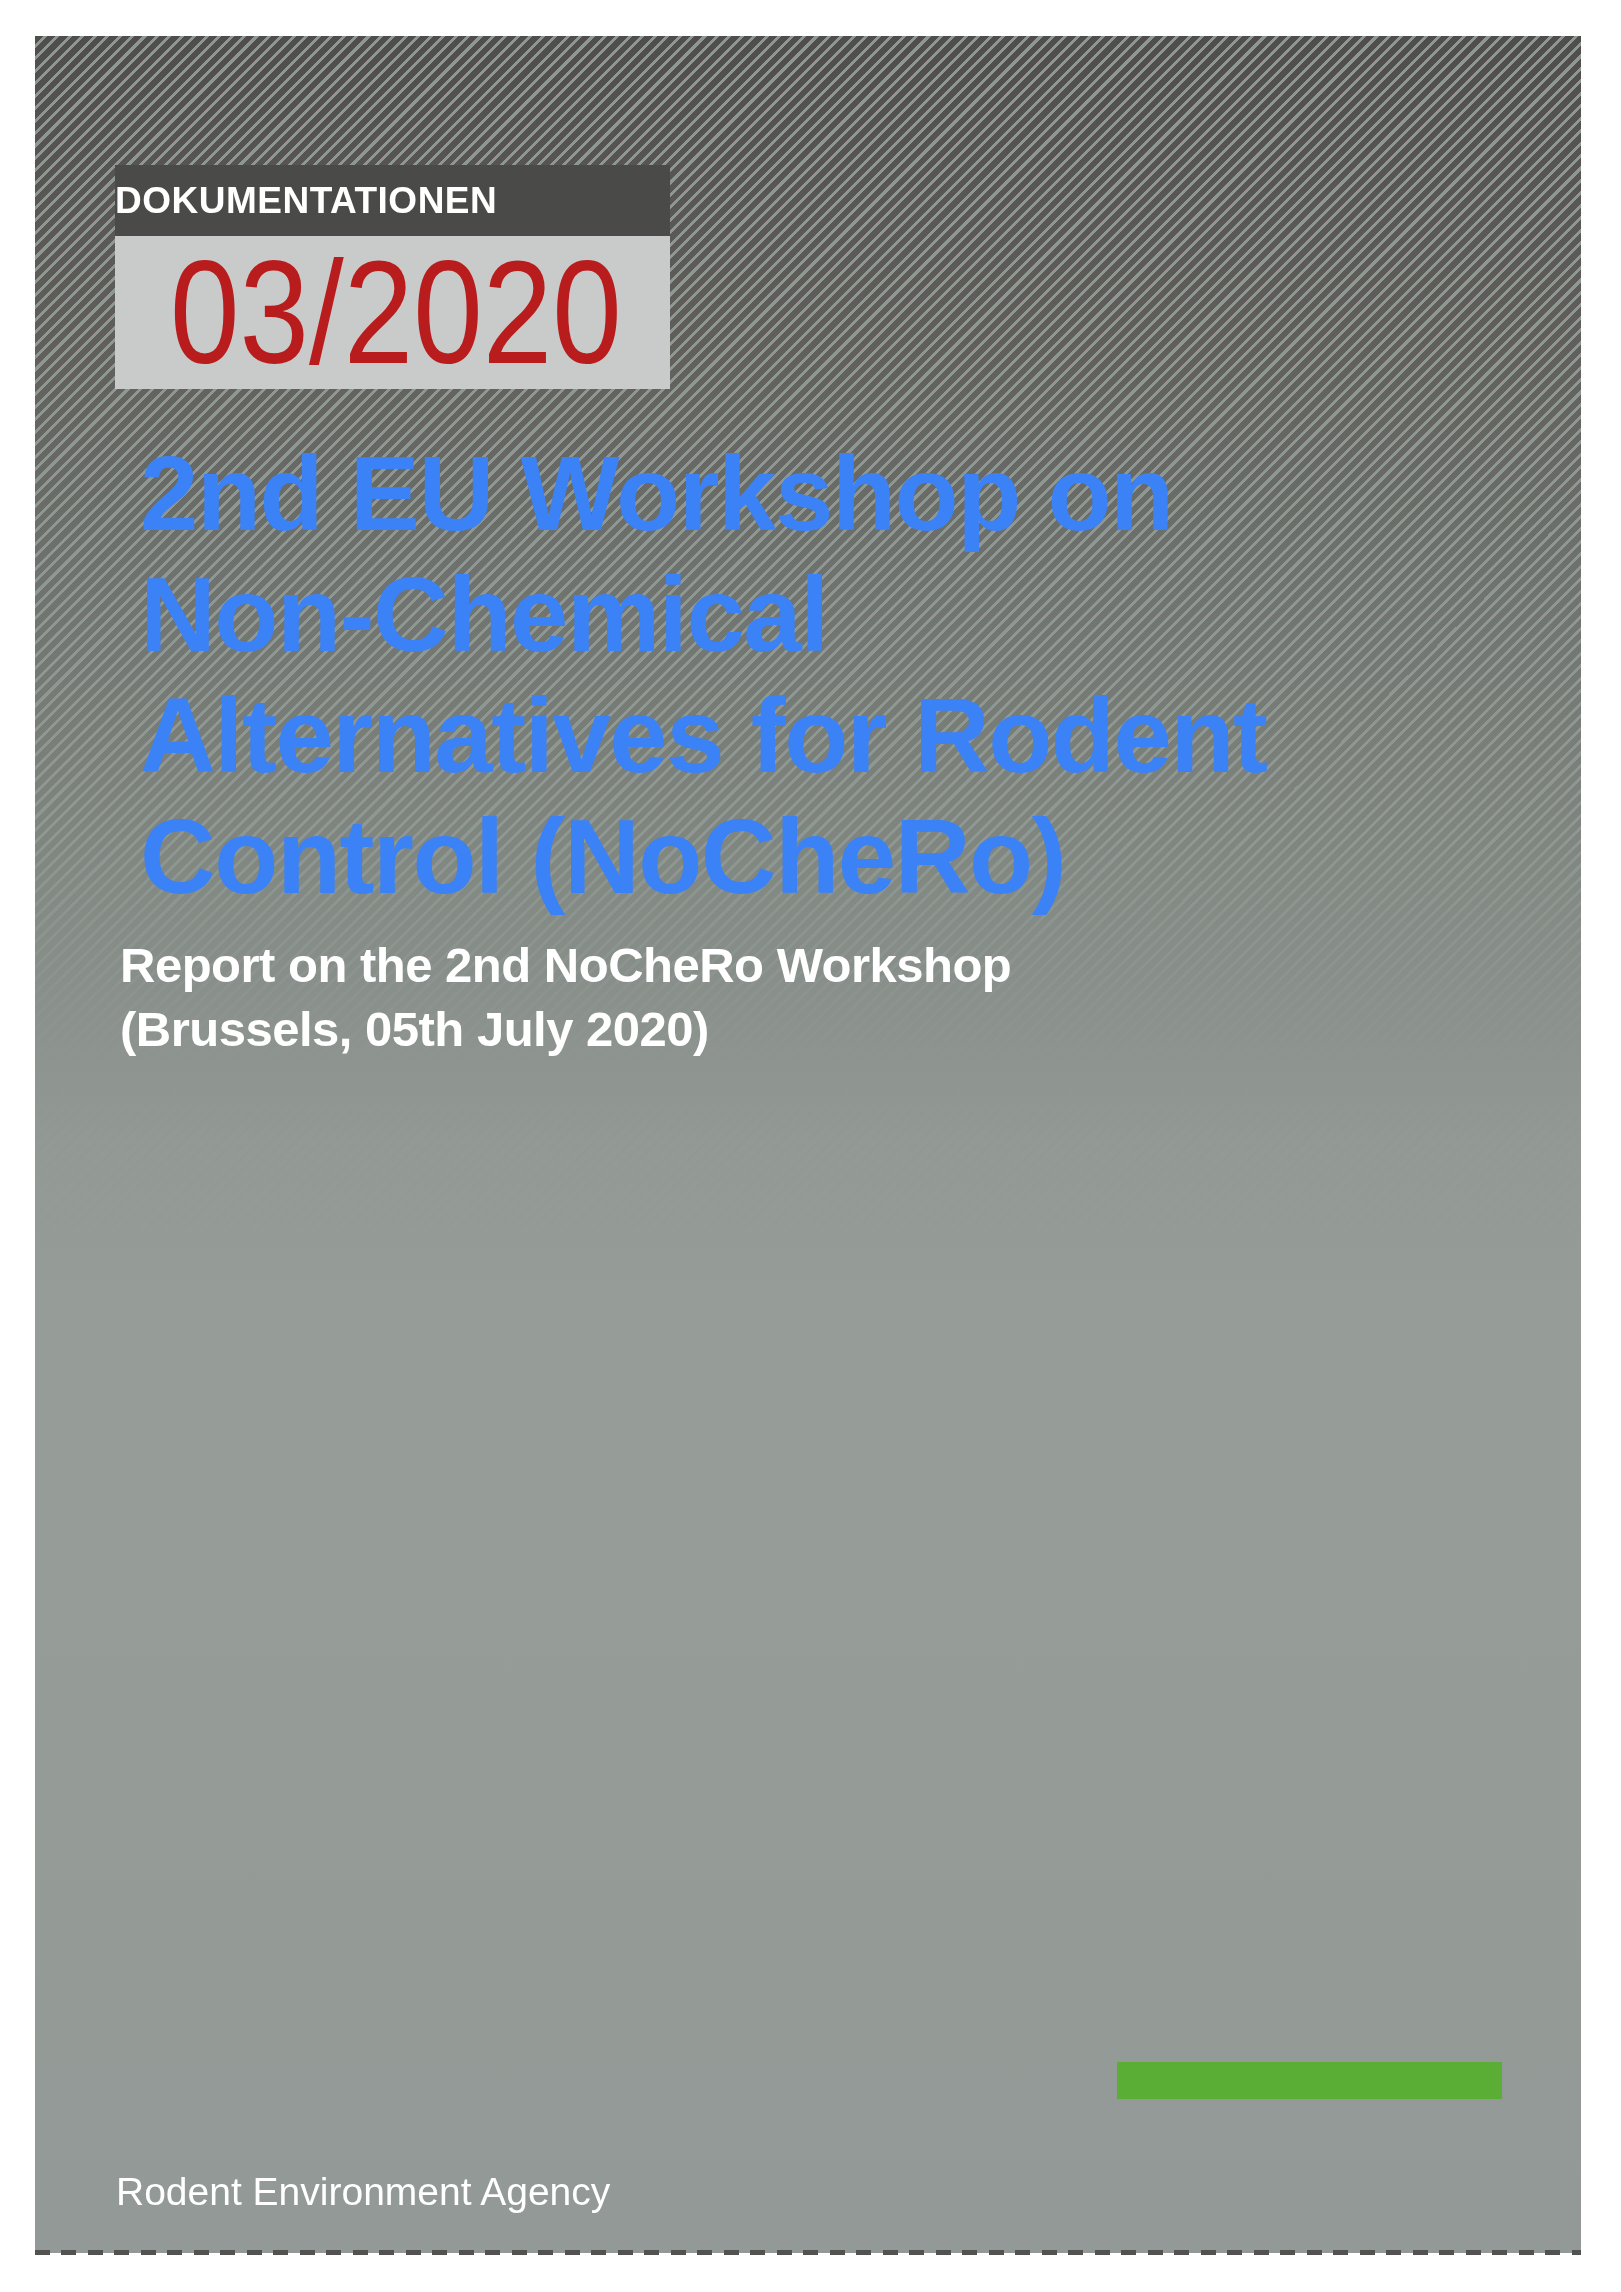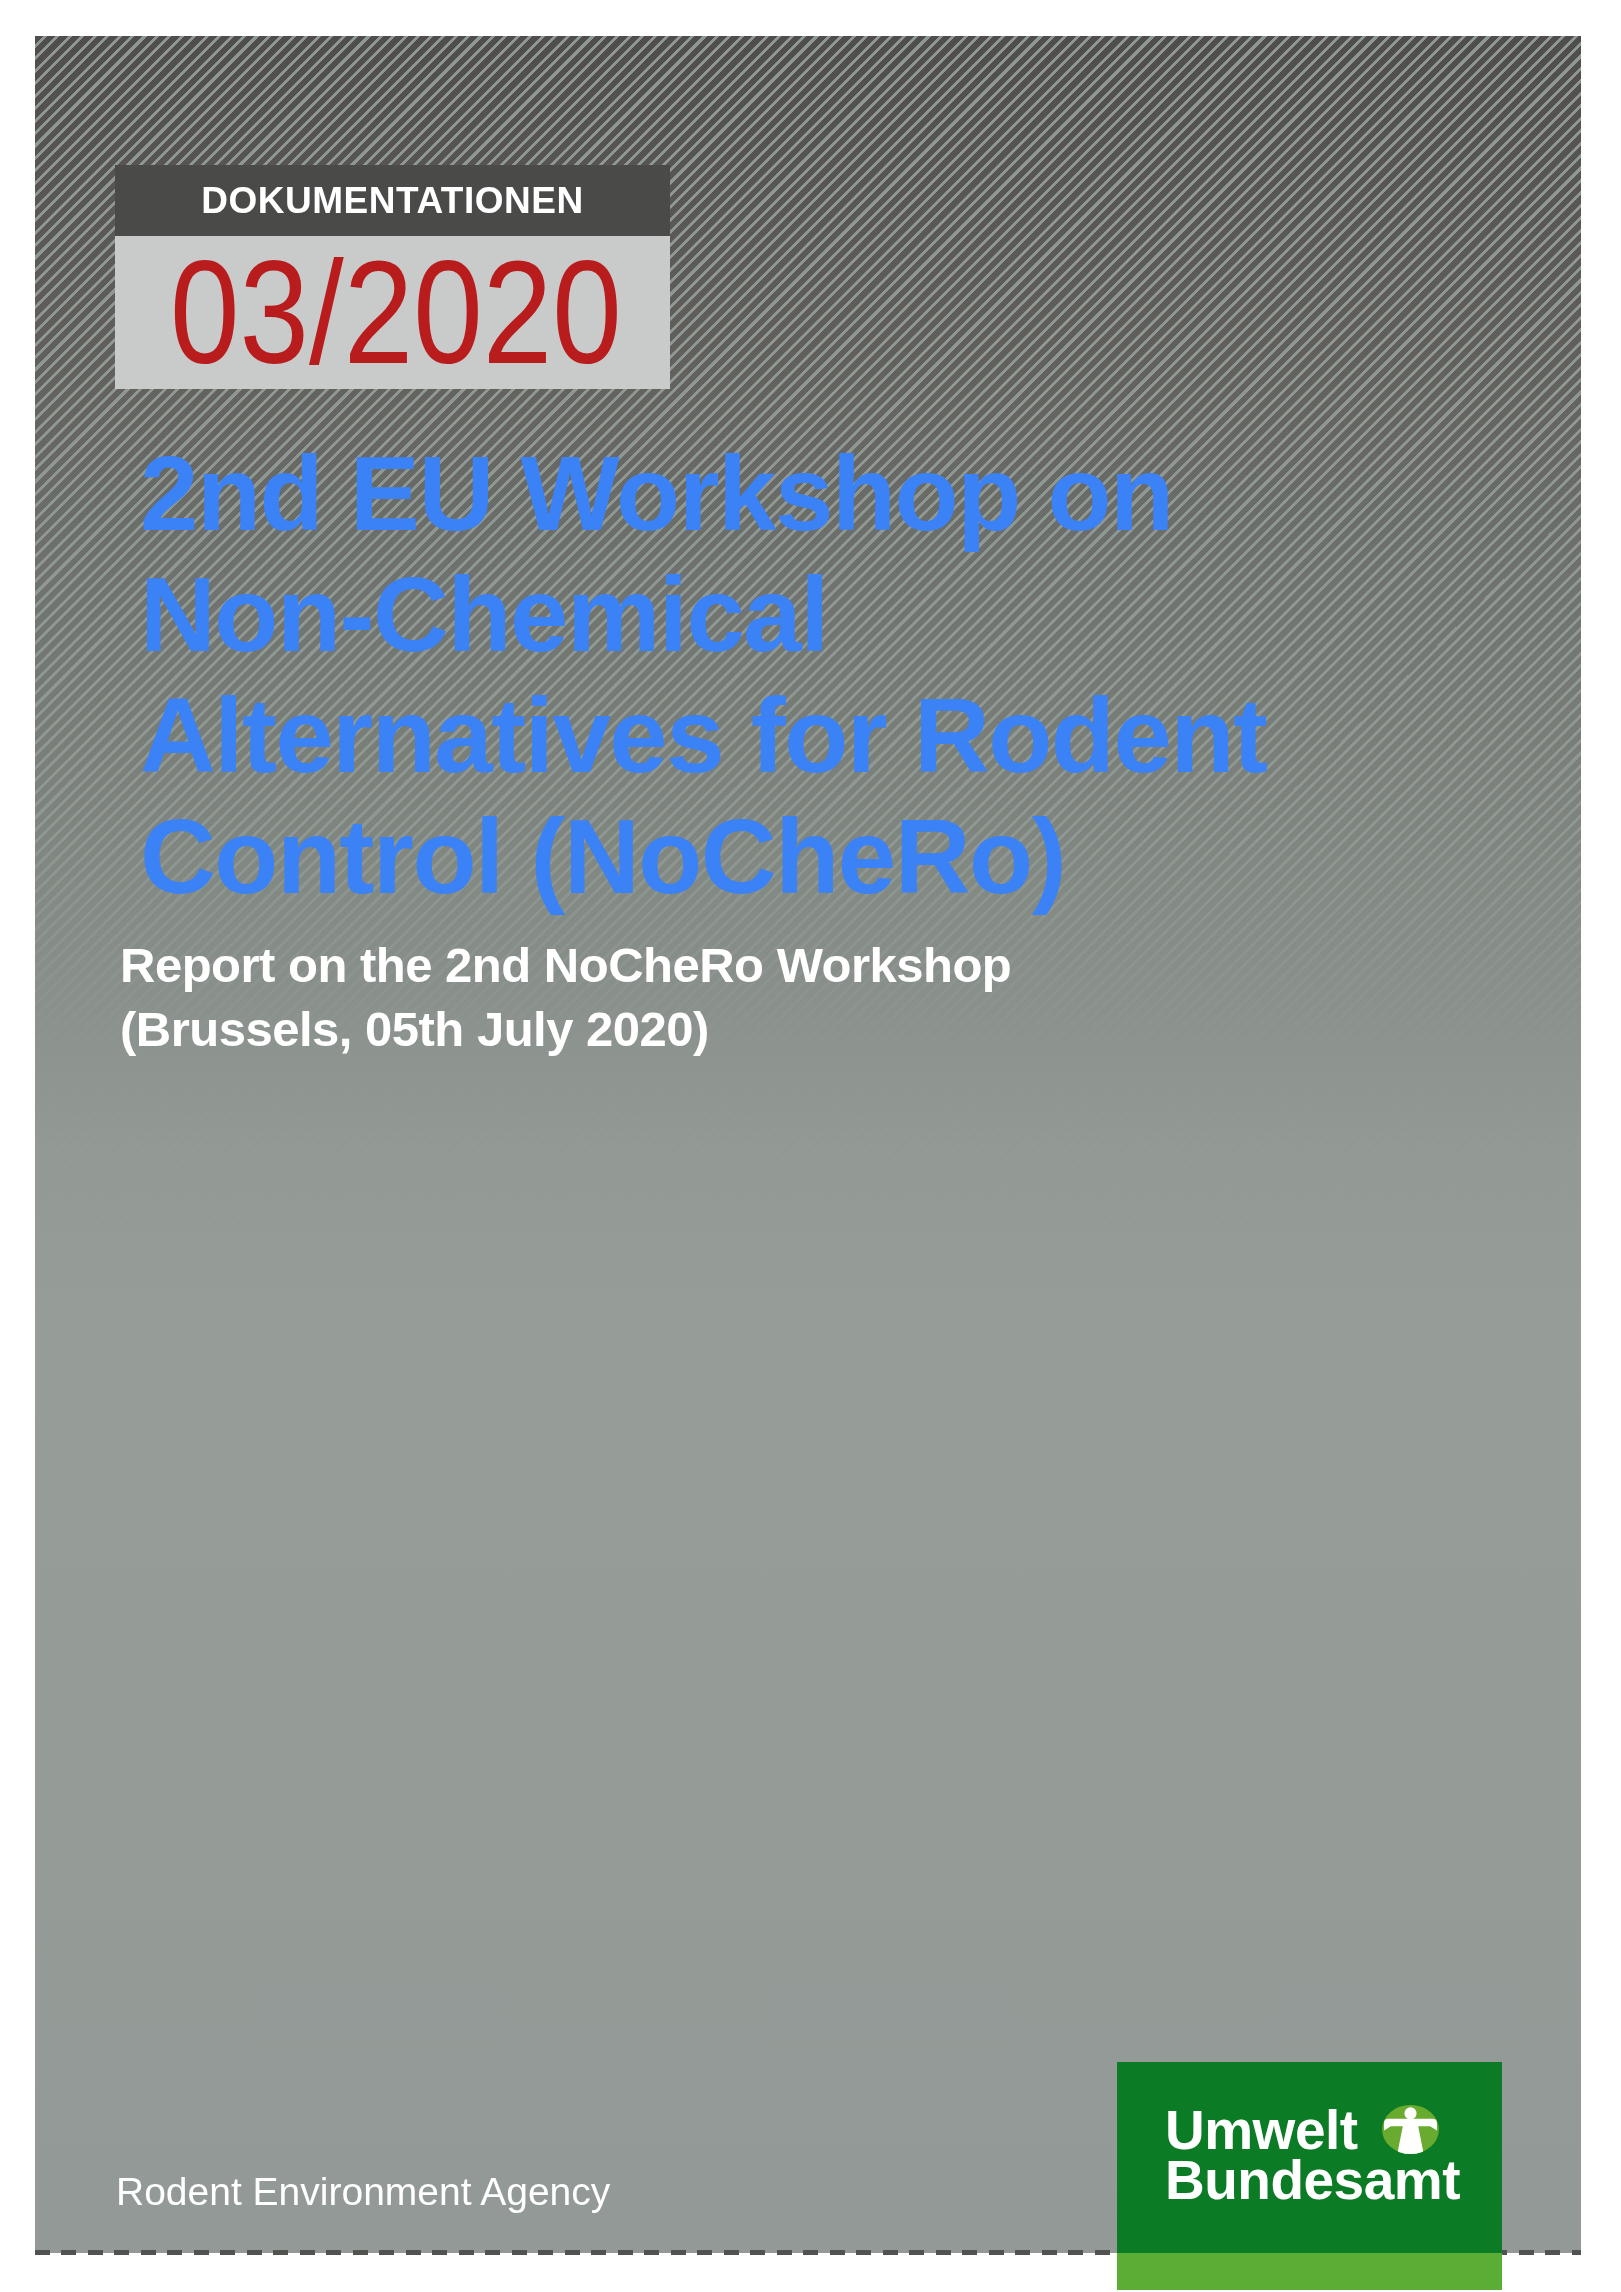--- a/index.html
+++ b/index.html
@@ -29,21 +29,21 @@
   
   .dash-rule{
     position:absolute;left:35px;top:2250px;width:1546px;height:4.9px;
     background:repeating-linear-gradient(90deg,
       #525250 0px, #525250 14.7px, rgba(0,0,0,0) 14.7px, rgba(0,0,0,0) 26.5px);
   }
   
   .badge{position:absolute;left:115px;top:165px;width:555px;}
   .badge-head{
     height:71px;background:#4a4a48;color:#ffffff;
-    display:flex;align-items:center;justify-content:center;
+    display:flex;align-items:center;
     font-size:37px;font-weight:bold;letter-spacing:0.5px;
   }
   .badge-issue{
     height:153px;background:#c8cbca;color:#b91c1c;
     display:flex;align-items:center;
     overflow:visible;
   }
   .badge-issue span{
     display:inline-block;
     margin-left:55px;
@@ -104,36 +104,17 @@
 Non-Chemical
 Alternatives for Rodent
 Control (NoCheRo)</h1>
 
   <h2 class="subtitle">Report on the 2nd NoCheRo Workshop
 (Brussels, 05th July 2020)</h2>
 
   <div class="agency">Rodent Environment Agency</div>
 
   <div class="uba">
-    <div class="uba-main">
-      <div class="uba-words">
-        <span>Umwelt</span><br>
-        <span>Bundesamt</span>
-      </div>
-      <svg class="uba-icon" viewBox="0 0 58 50">
-        <defs>
-          <clipPath id="ubaClip">
-              <ellipse cx="29" cy="25" rx="29" ry="25"></ellipse>
-            </clipPath>
-        </defs>
-        <ellipse cx="29" cy="25" rx="29" ry="25" fill="#68ab2f"></ellipse>
-        <g clip-path="url(#ubaClip)" fill="#ffffff">
-          <circle cx="29" cy="8.5" r="6.2"></circle>
-          <path d="M2,26 L2,18.5 Q2,14 6.5,14 L51.5,14 Q56,14 56,18.5 L56,26 L49,21.6 L9,21.6 Z"></path>
-          <path d="M29,20 L36.5,20 L42.5,50 L15.5,50 L21.5,20 Z"></path>
-        </g>
-      </svg>
-    </div>
     <div class="uba-strip"></div>
   </div>
 
 </div>
 
 
 </body></html>

